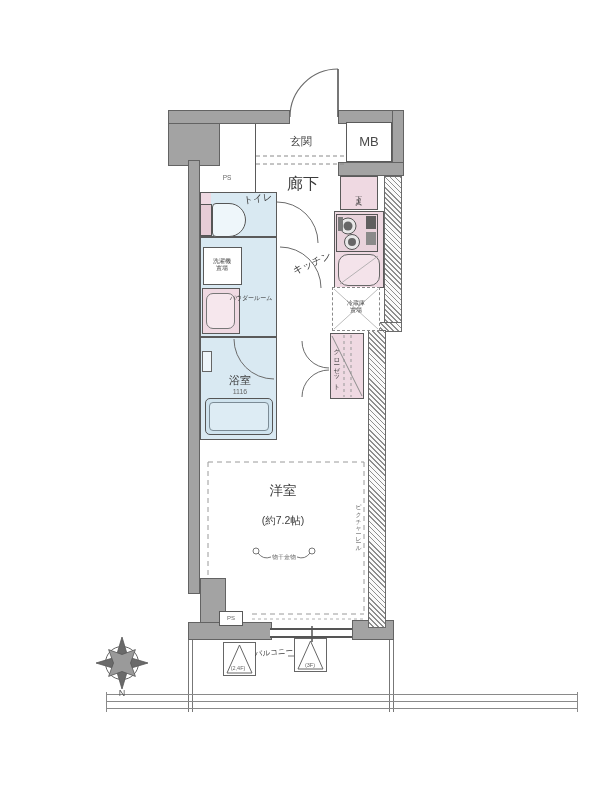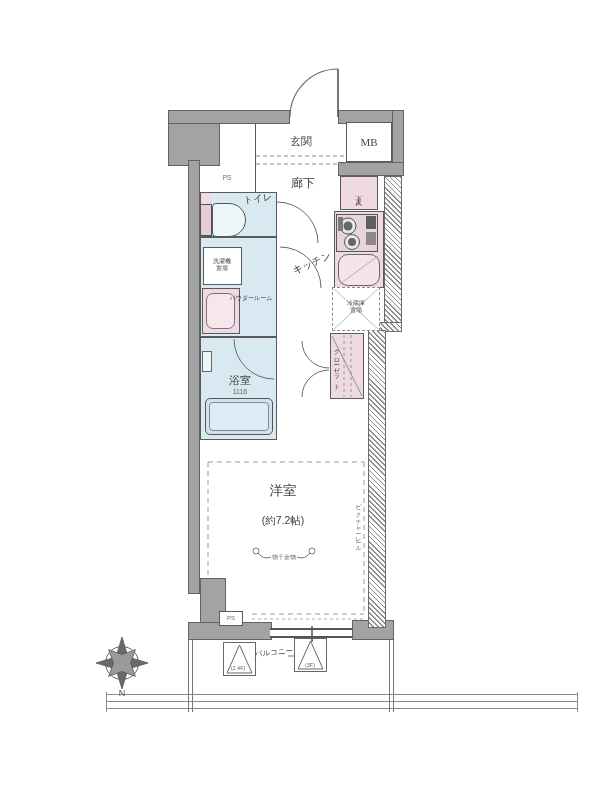--- a/index.html
+++ b/index.html
@@ -121,23 +121,23 @@
     <path d="M239.5,645 L227,673 L252,673 Z" fill="none" stroke="#666" stroke-width="1"></path>
     <path d="M310.5,641 L298,669 L323,669 Z" fill="none" stroke="#666" stroke-width="1"></path>
     <line x1="288" y1="656" x2="294" y2="656" stroke="#777" stroke-width="1"></line>
 
     <circle cx="122" cy="663" r="16.5" fill="none" stroke="#666" stroke-width="1"></circle>
     <path d="M122,637 L128,657 L148,663 L128,669 L122,689 L116,669 L96,663 L116,657 Z" fill="#6a6a6a" stroke="#555" stroke-width="0.8"></path>
     <path d="M135.4,649.6 L130.5,663 L135.4,676.4 L122,671.5 L108.6,676.4 L113.5,663 L108.6,649.6 L122,654.5 Z" fill="#9a9a9a" stroke="#555" stroke-width="0.8"></path>
   </svg>
 
   <div class="lbl" style="left:301px;top:141px;font-size:11px;">玄関</div>
-  <div class="lbl" style="left:369px;top:142px;font-size:11px;color:#4a4a4a;font-family:Liberation Serif, serif;">MB</div>
+  <div class="lbl" style="left:369px;top:142px;font-size:13px;color:#4a4a4a;">MB</div>
   <div class="lbl" style="left:227px;top:178px;font-size:6.5px;color:#6a6a6a;">PS</div>
-  <div class="lbl" style="left:303px;top:184px;font-size:12px;">廊下</div>
+  <div class="lbl" style="left:303px;top:184px;font-size:16px;">廊下</div>
   <div class="lbl" style="left:258px;top:199px;font-size:9.5px;transform:translate(-50%,-50%) rotate(-8deg);">トイレ</div>
   <div class="lbl vtext" style="left:359px;top:193px;font-size:6.5px;">下足入</div>
   <div class="lbl" style="left:312px;top:263px;font-size:10px;transform:translate(-50%,-50%) rotate(-24deg);">キッチン</div>
   <div class="lbl" style="left:222px;top:265px;font-size:6px;">
     <span style="display:block;">洗濯機</span>
     <span style="display:block;">置場</span>
   </div>
   <div class="lbl" style="left:251px;top:298px;font-size:6px;">パウダールーム</div>
   <div class="lbl" style="left:356px;top:307px;font-size:6px;">
     <span style="display:block;">冷蔵庫</span>

